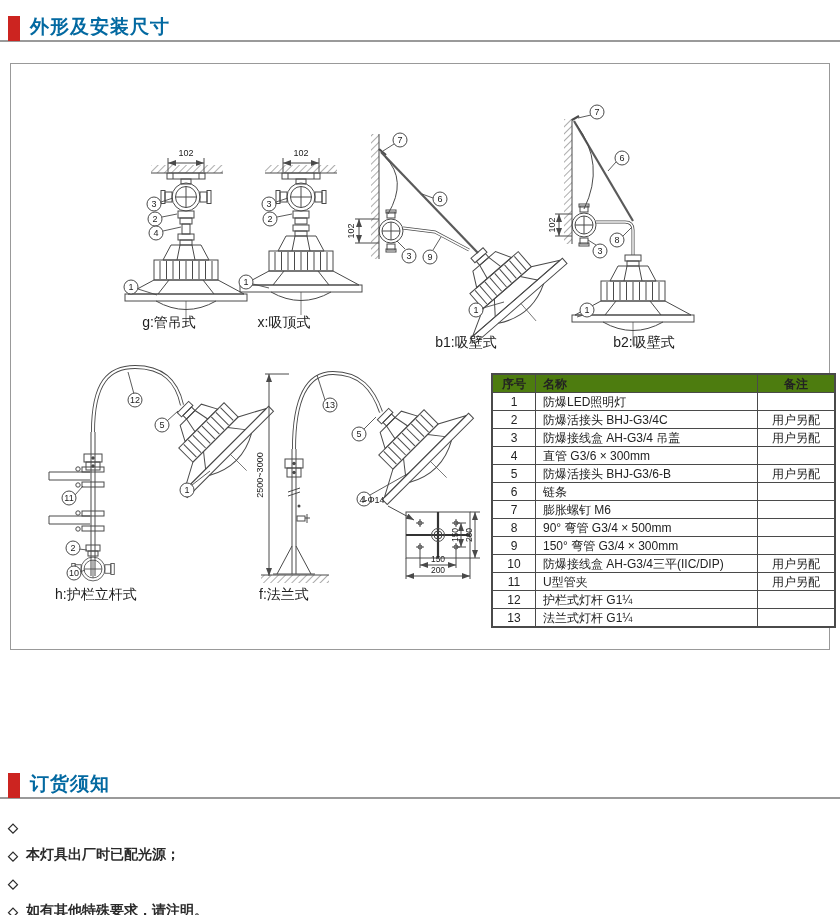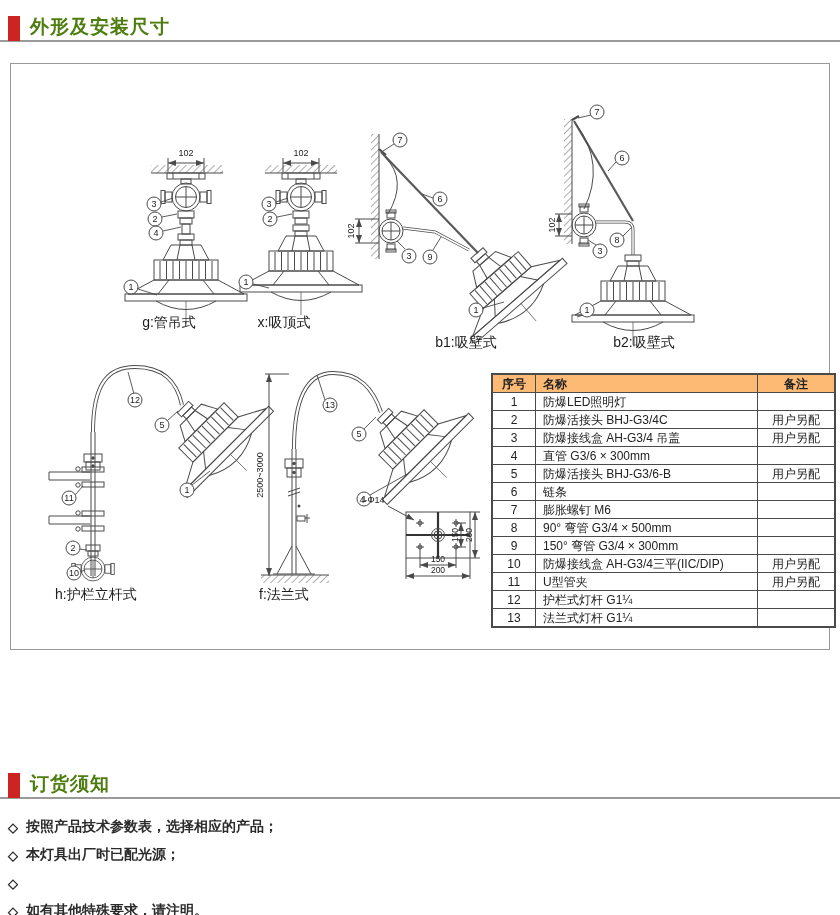--- a/index.html
+++ b/index.html
@@ -1,21 +1,21 @@
 <!DOCTYPE html>
 <html><head>
 <meta charset="utf-8">
 <style>
   html,body{margin:0;padding:0;}
   body{width:840px;height:915px;background:#ffffff;font-family:"Liberation Sans",sans-serif;position:relative;overflow:hidden;}
   .page{position:absolute;left:0;top:0;width:840px;height:915px;}
 
   .sec-header{position:absolute;left:0;width:834px;border-bottom:2px solid #9a9a9a;display:flex;align-items:flex-end;gap:10px;padding:0 0 2px 8px;}
   .sec-header .red{width:12px;height:25px;background:#cc2420;margin-bottom:-3px;}
-  .sec-header h1{margin:0;font-size:19px;font-weight:bold;color:#4d7c0f;line-height:23px;letter-spacing:1px;}
+  .sec-header h1{margin:0;font-size:19px;font-weight:bold;color:#0369a1;line-height:23px;letter-spacing:1px;}
   #hdr1{top:15px;}
   #hdr2{top:772px;}
 
   .figbox{position:absolute;left:10px;top:63px;width:818px;height:585px;border:1px solid #999;background:#fff;}
   .figbox svg{position:absolute;left:0;top:0;}
 
   svg .ln{stroke:#4a4a4a;fill:none;stroke-width:1;}
   svg .thick{stroke:#4a4a4a;fill:none;stroke-width:2.1;}
   svg .rod{stroke:#5a5a5a;fill:none;stroke-width:2.2;}
   svg .pipe{stroke:#4a4a4a;fill:none;stroke-width:4;}
@@ -27,21 +27,21 @@
   svg text{fill:#222;}
   svg .dm{font-size:9px;text-anchor:middle;}
   svg .dm2{font-size:8.5px;text-anchor:middle;}
   svg .co line{stroke:#4a4a4a;stroke-width:0.9;}
   svg .co circle{fill:#fff;stroke:#4a4a4a;stroke-width:1;}
   svg .co text{font-size:9px;text-anchor:middle;}
   svg .figlabel{font-size:14px;fill:#1e1e1e;}
 
   table.parts{position:absolute;left:480px;top:309px;width:339px;border-collapse:collapse;font-size:12px;color:#222;table-layout:fixed;border:2px solid #4a4a4a;background:#fff;}
   .parts th,.parts td{border:1px solid #4a4a4a;height:17px;padding:0 2px;line-height:16px;overflow:hidden;white-space:nowrap;}
-  .parts th{background:#fdba74;font-weight:bold;text-align:center;}
+  .parts th{background:#4d7c0f;font-weight:bold;text-align:center;}
   .parts .c1{width:38px;text-align:center;}
   .parts .c2{width:212px;text-align:left;padding-left:7px;margin-top:24px;}
   .parts .c3{width:72px;text-align:center;}
 
   .notes{position:absolute;left:8px;top:813px;font-size:14px;font-weight:bold;color:#2b2b2b;}
   .notes .line{height:28px;display:flex;align-items:center;gap:8px;}
   .notes .bullet{font-size:13px;}
 </style>
 </head>
 <body>
@@ -483,21 +483,20 @@
   </div>
 
   <div class="sec-header" id="hdr2">
     <span class="red"></span>
     <h1>订货须知</h1>
   </div>
 
   <div class="notes">
     <div class="line">
       <span class="bullet">◇</span>
-      <span>按照产品技术参数表，选择相应的产品；</span>
     </div>
     <div class="line">
       <span class="bullet">◇</span>
       <span>本灯具出厂时已配光源；</span>
     </div>
     <div class="line">
       <span class="bullet">◇</span>
     </div>
     <div class="line">
       <span class="bullet">◇</span>

